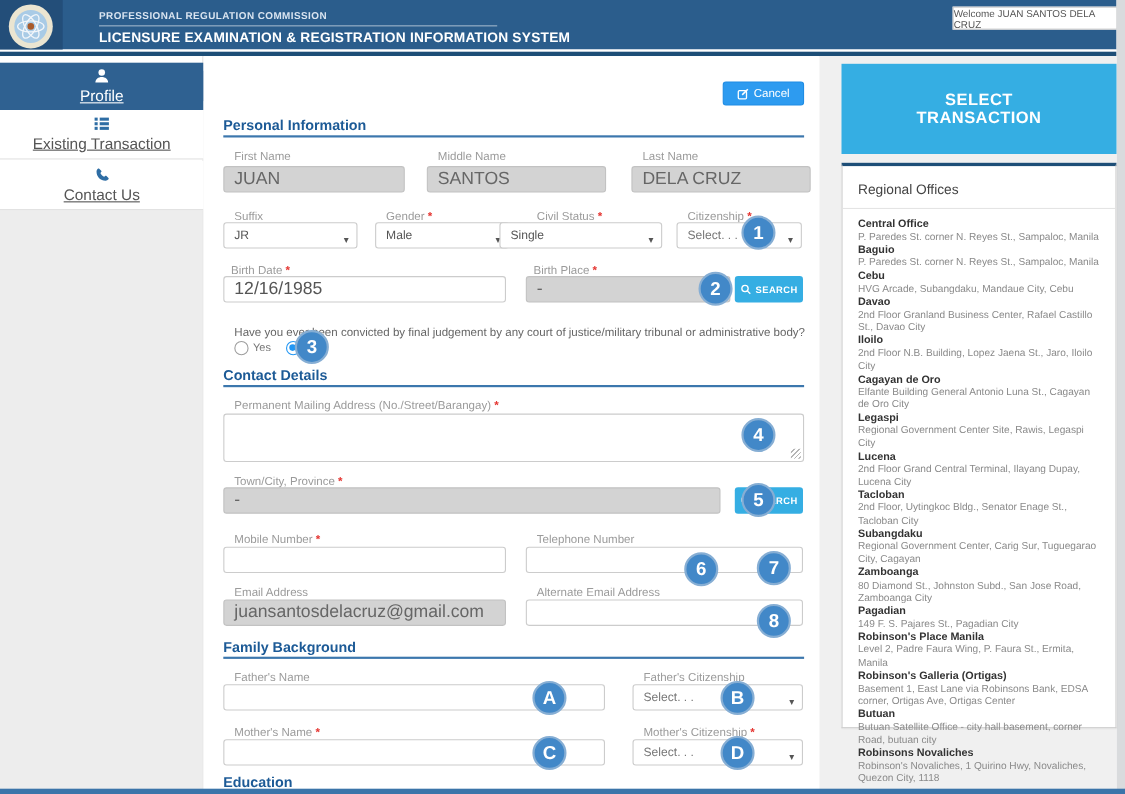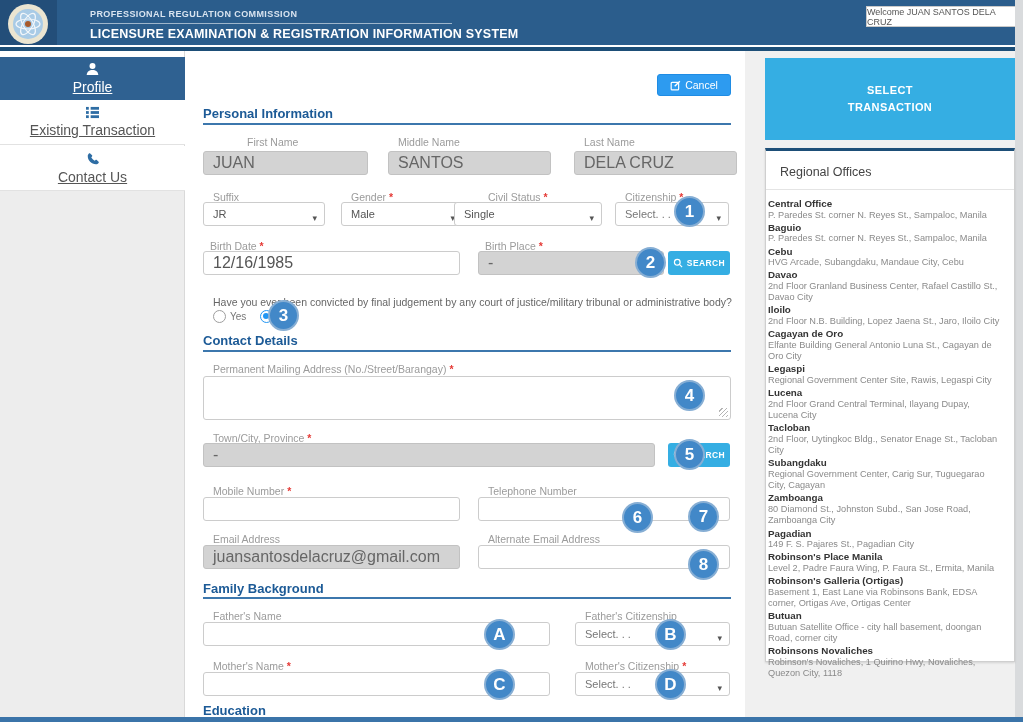--- a/index.html
+++ b/index.html
@@ -49,24 +49,24 @@
 
   .question { position:absolute; left:213px; top:296px; font-size:10.5px; color:#666; }
   .radio-row { position:absolute; left:213px; top:310px; display:flex; align-items:center; gap:14px; }
   .radio-opt { display:flex; align-items:center; gap:4px; cursor:pointer; }
   .radio-circle { width:13px; height:13px; border:1.5px solid #9e9e9e; border-radius:50%; background:#fff; position:relative; }
   .radio-circle.checked { border-color:#2196f3; }
   .radio-circle.checked::after { content:""; position:absolute; left:2px; top:2px; width:6px; height:6px; border-radius:50%; background:#2196f3; }
   .radio-lbl { font-size:10px; color:#777; }
 
   
-  .select-trans { position:absolute; left:765px; top:58px; width:250px; height:82px; background:#35aee3; color:#fff; font-size:11px; font-weight:bold; letter-spacing:.4px; display:flex; align-items:center; justify-content:center; text-align:center; line-height:17px; cursor:pointer; white-space:pre-line; }
+  .select-trans { position:absolute; left:765px; top:58px; width:250px; height:82px; background:#35aee3; color:#fff; font-size:15px; font-weight:bold; letter-spacing:.4px; display:flex; align-items:center; justify-content:center; text-align:center; line-height:17px; cursor:pointer; white-space:pre-line; }
   .offices-card { position:absolute; left:765px; top:148px; width:250px; height:514px; background:#fff; border:1px solid #cfcfcf; border-top:3px solid #1d4e77; box-shadow:0 1px 2px rgba(0,0,0,.12); }
   .offices-title { font-size:12.5px; color:#444; padding:14px 14px 10px 14px; border-bottom:1px solid #e4e4e4; }
-  .offices-list { padding:8px 14px 0 2px; }
+  .offices-list { padding:8px 14px 0 14px; }
   .oname { font-size:9.8px; font-weight:bold; color:#333; line-height:11.5px; }
   .oaddr { font-size:9.2px; color:#8a8a8a; line-height:11.3px; margin-bottom:1px; }
 
   
   .badge { position:absolute; width:31px; height:31px; border-radius:50%; background:#4288c8; border:2px solid #86aed4; color:#fff; font-size:17px; font-weight:bold; display:flex; align-items:center; justify-content:center; z-index:30; }
 
   
   .bottom-bar { position:absolute; left:0; top:717px; width:1023px; height:5px; background:#3b74a9; }
 
   svg { display:block; }
@@ -133,21 +133,21 @@
     <svg width="11" height="11" viewBox="0 0 14 14">
       <rect x="1.5" y="3" width="9.5" height="9.5" rx="1.2" fill="none" stroke="#fff" stroke-width="1.5"></rect>
       <line x1="6" y1="8" x2="12.5" y2="1.5" stroke="#fff" stroke-width="1.8"></line>
     </svg>
     <span>Cancel</span>
   </div>
 
   <div class="sec-h" style="left:203px; top:106px;">Personal Information</div>
   <div class="sec-line" style="left:203px; top:123px; width:528px;"></div>
 
-  <div class="lbl" style="left:213px; top:136px;margin-left:34px;"><span>First Name</span></div>
+  <div class="lbl" style="left:213px; top:136px;"><span>First Name</span></div>
   <div class="inp gray" style="left:203px; top:151px; width:165px;">JUAN</div>
   <div class="lbl" style="left:398px; top:136px;"><span>Middle Name</span></div>
   <div class="inp gray" style="left:388px; top:151px; width:163px;">SANTOS</div>
   <div class="lbl" style="left:584px; top:136px;"><span>Last Name</span></div>
   <div class="inp gray" style="left:574px; top:151px; width:163px;">DELA CRUZ</div>
 
   <div class="lbl" style="left:213px; top:191px;"><span>Suffix</span></div>
   <div class="sel" style="left:203px; top:202px; width:122px; color:#555;"><span>JR</span><span class="caret">▾</span></div>
 
   <div class="lbl" style="left:351px; top:191px;"><span>Gender</span> <span class="req">*</span></div>
@@ -283,21 +283,21 @@
         <div>
           <div class="oname">Robinson's Place Manila</div>
           <div class="oaddr">Level 2, Padre Faura Wing, P. Faura St., Ermita, Manila</div>
         </div>
         <div>
           <div class="oname">Robinson's Galleria (Ortigas)</div>
           <div class="oaddr">Basement 1, East Lane via Robinsons Bank, EDSA corner, Ortigas Ave, Ortigas Center</div>
         </div>
         <div>
           <div class="oname">Butuan</div>
-          <div class="oaddr">Butuan Satellite Office - city hall basement, doongan Road, corner city</div>
+          <div class="oaddr">Butuan Satellite Office - city hall basement, corner Road, butuan city</div>
         </div>
         <div>
           <div class="oname">Robinsons Novaliches</div>
           <div class="oaddr">Robinson's Novaliches, 1 Quirino Hwy, Novaliches, Quezon City, 1118</div>
         </div>
       </div>
   </div>
 
   <div class="badge" style="left:674px; top:196px;">1</div>
   <div class="badge" style="left:635px; top:247px;">2</div>

